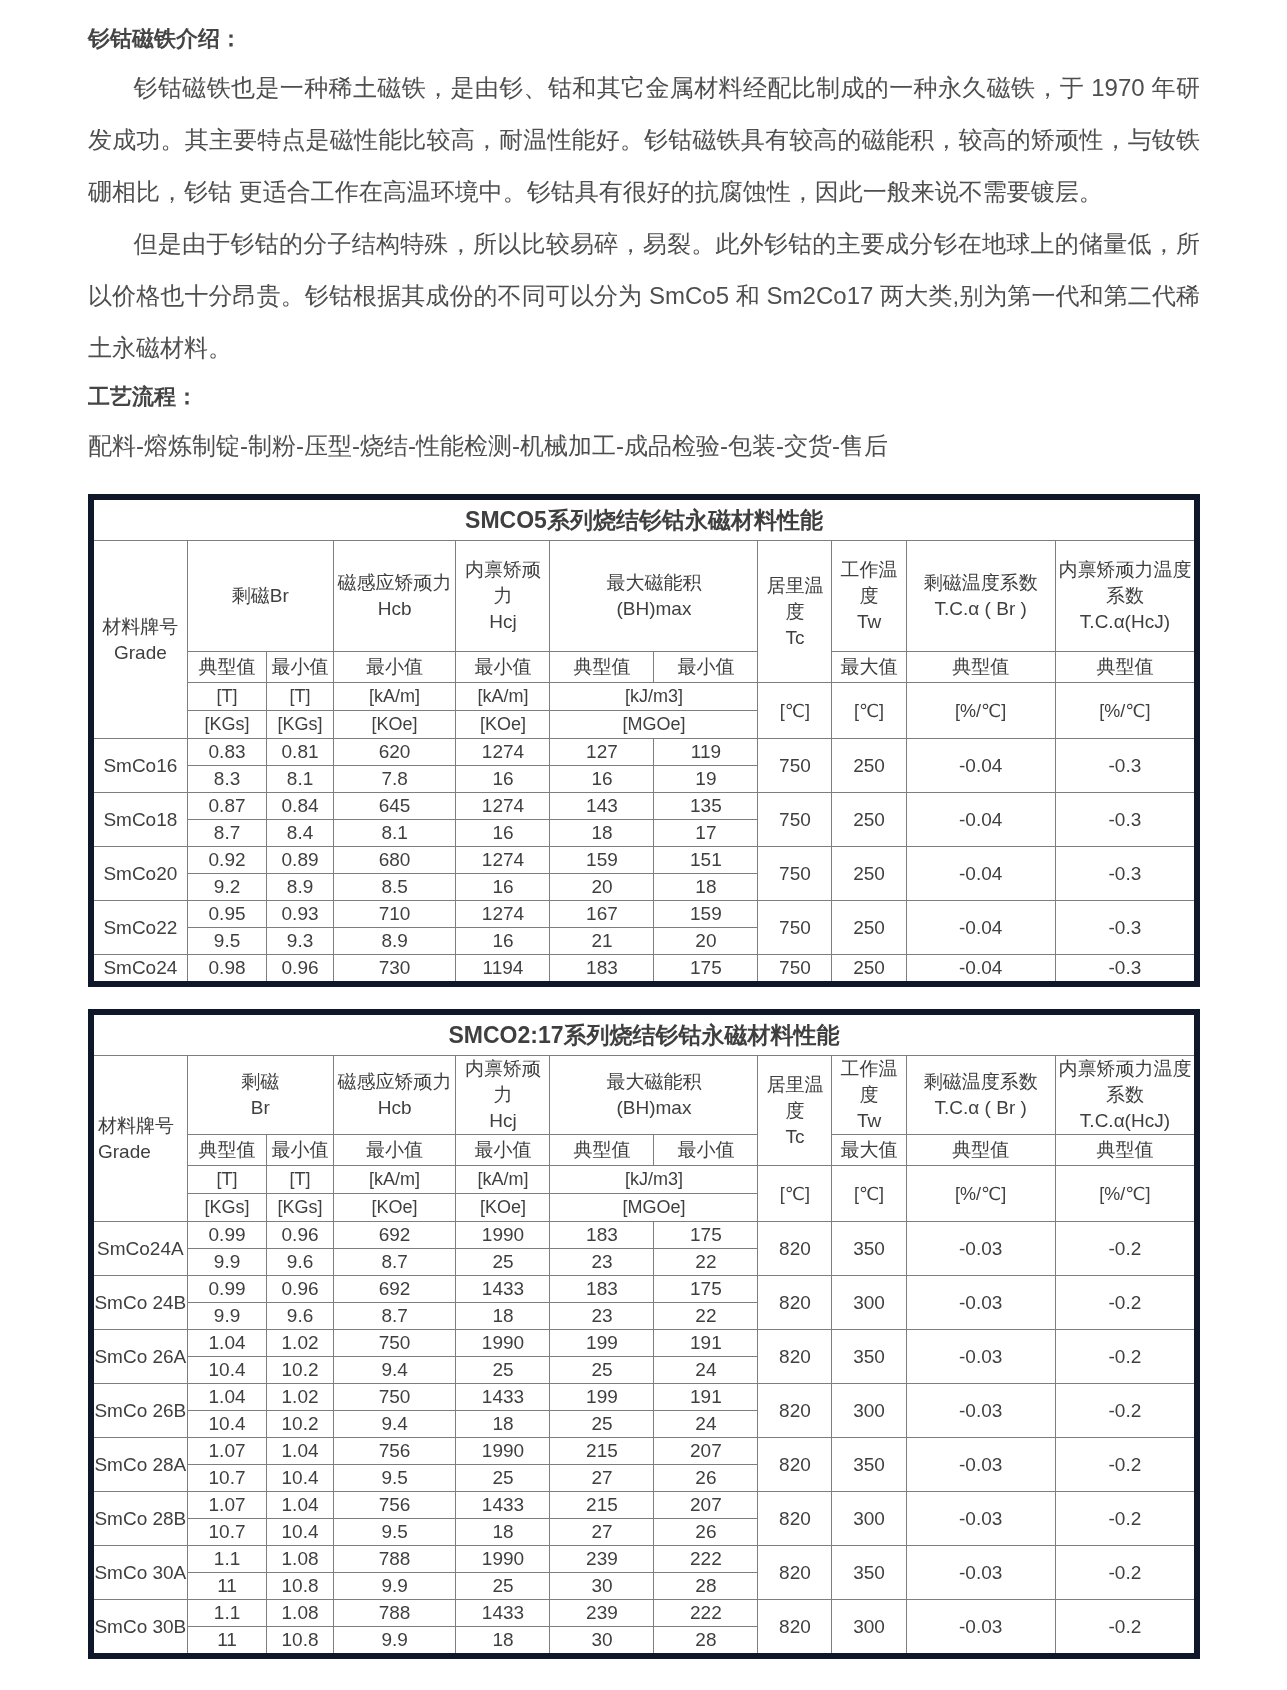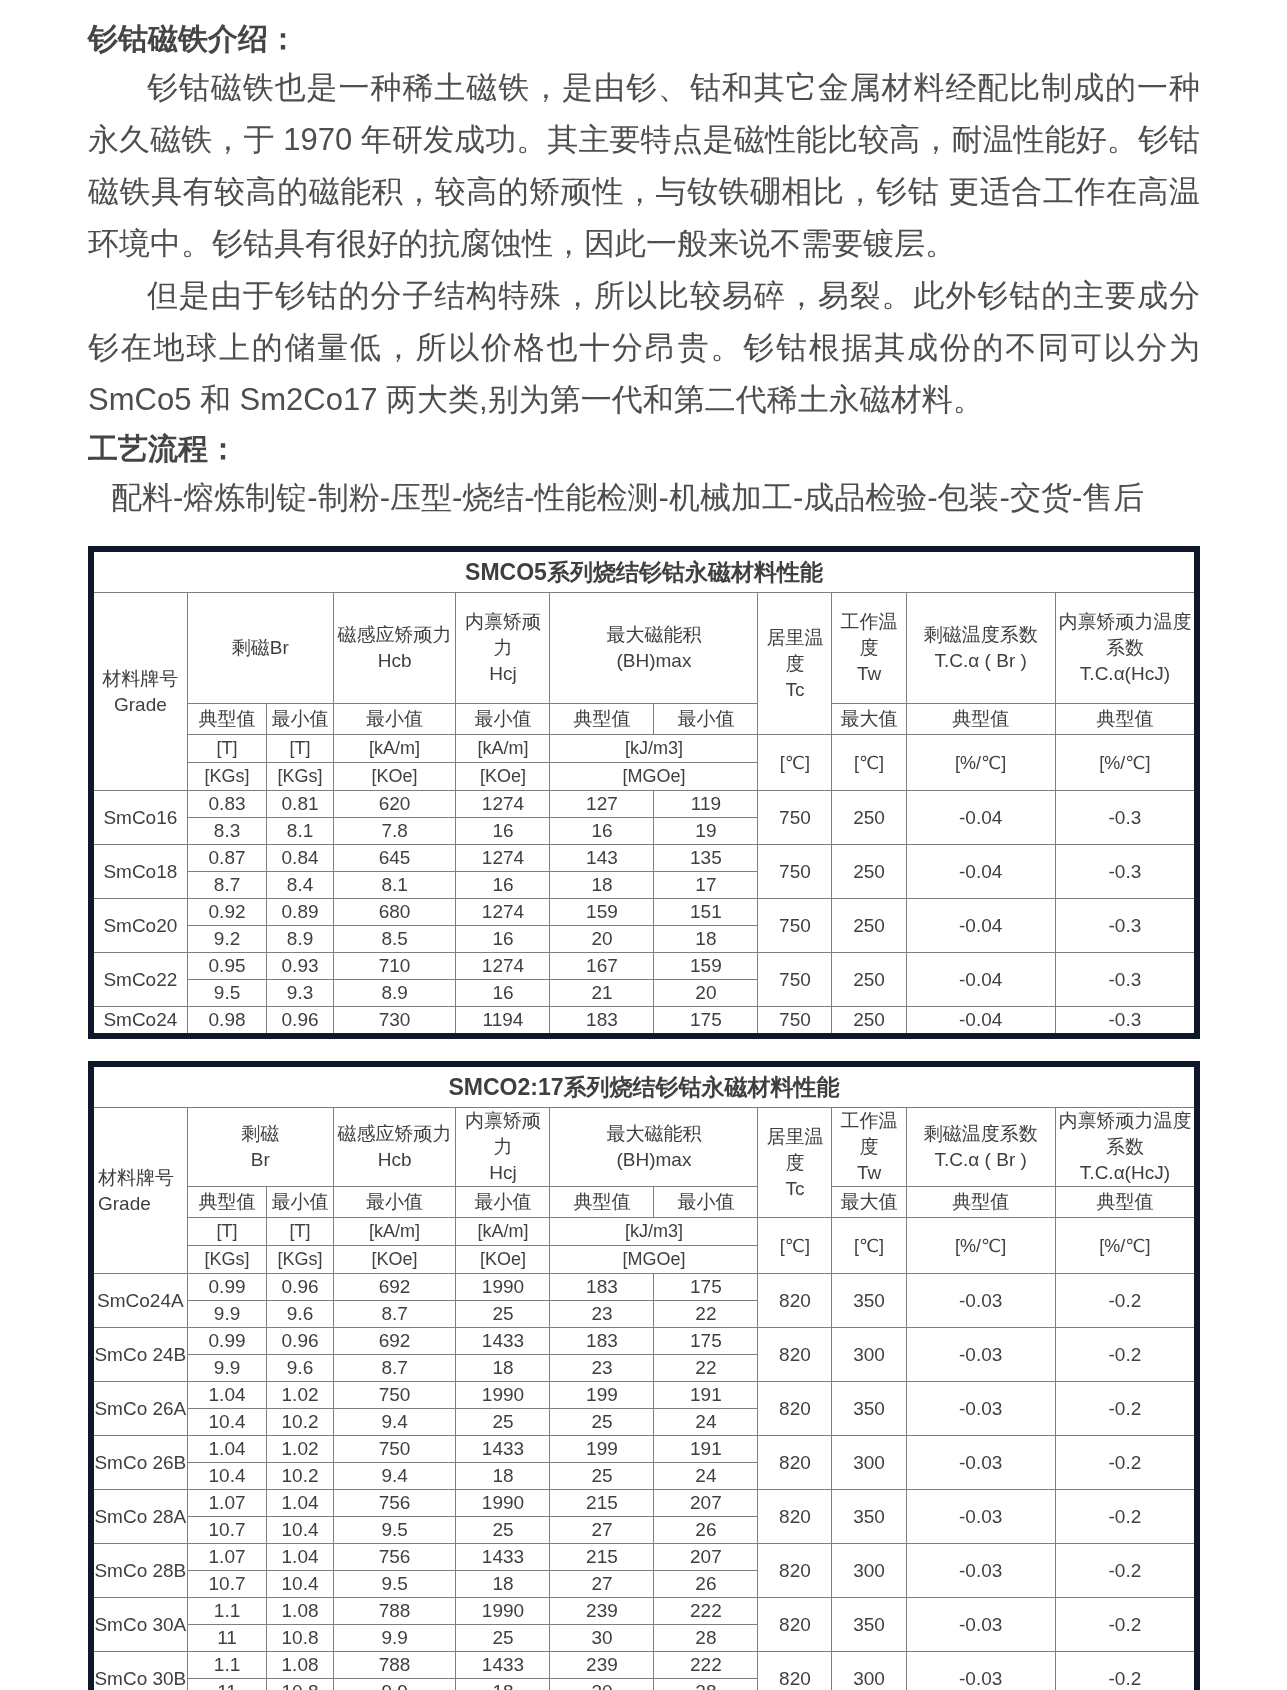--- a/index.html
+++ b/index.html
@@ -1,23 +1,23 @@
 <!DOCTYPE html>
 <html><head>
 <meta charset="utf-8">
 <style>
   html,body { margin:0; padding:0; background:#ffffff; }
   body { width:1287px; font-family:"Liberation Sans","DejaVu Sans",sans-serif; color:#4a4a4a; }
   .page { padding:16px 87px 24px 88px; }
 
-  .h-bold { font-size:30px; font-weight:bold; color:#454545; margin:0; line-height:46px; }
-  .body-text { font-size:31px; line-height:52px; color:#4e4e4e; margin:0;
+  .h-bold { font-size:22px; font-weight:bold; color:#454545; margin:0; line-height:46px; }
+  .body-text { font-size:24px; line-height:52px; color:#4e4e4e; margin:0;
                text-align:justify; }
   .indent { text-indent:1.9em; }
-  .process-line { margin-bottom:4px;margin-left:23px; }
+  .process-line { margin-bottom:4px; }
 
   table.spec-table { width:100%; border-collapse:collapse; table-layout:fixed;
                      margin-top:22px; border:6px solid #0f172a; }
   table.spec-table td { border:1px solid #7e7e7e; text-align:center; vertical-align:middle;
                         color:#3f3f3f; overflow:hidden; padding:0; }
   td.ttl  { font-weight:bold; font-size:23px; height:40px; }
   td.bb   { border-bottom:2px solid #4d4d4d; }
   td.name { font-size:19px; line-height:26px; white-space:pre-line; padding:6px 2px; }
   .t0 td.name { padding:16px 2px; }
   td.sub  { font-size:19px; height:30px; }

